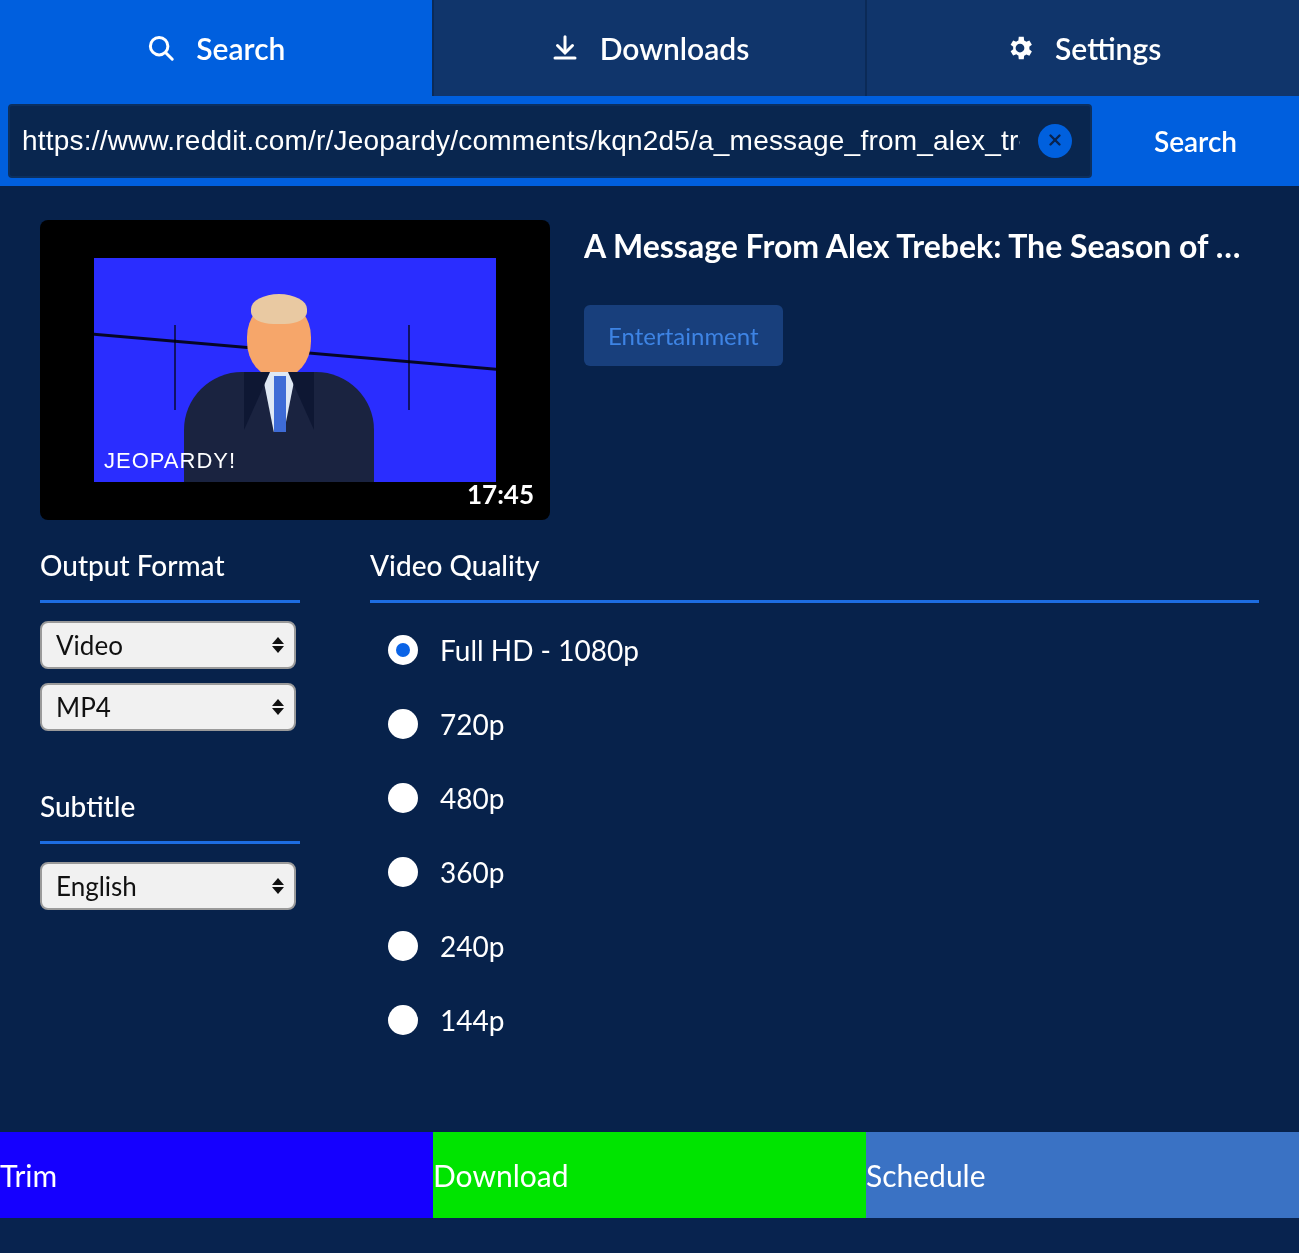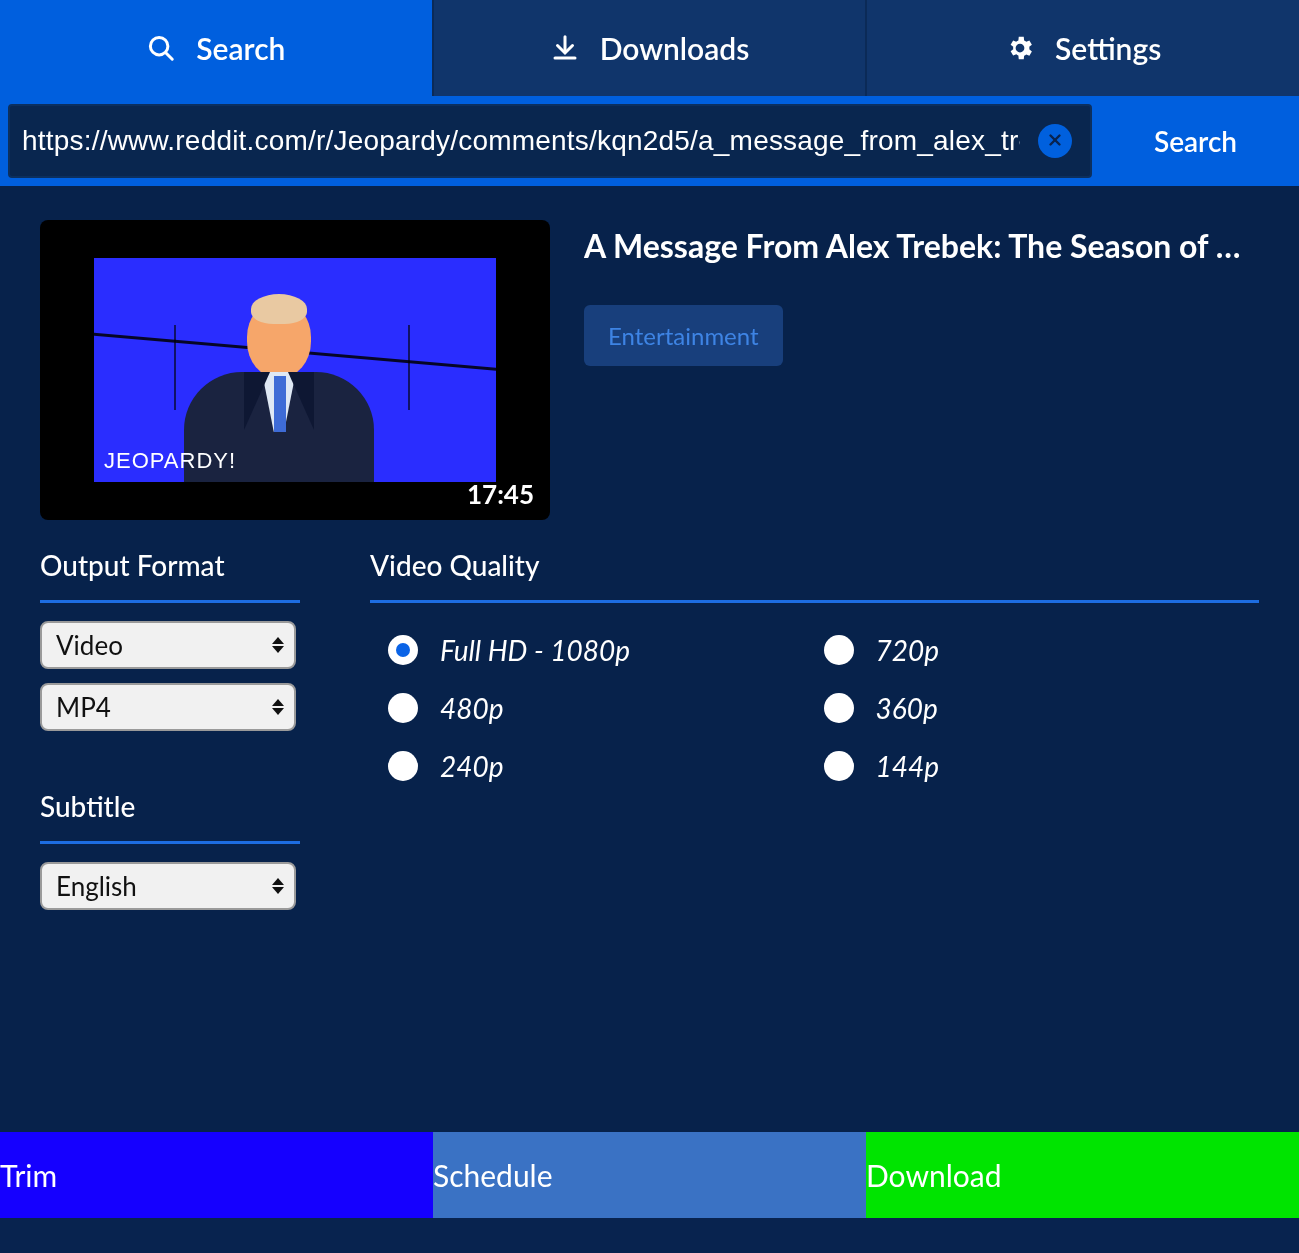--- a/index.html
+++ b/index.html
@@ -260,24 +260,23 @@
   .sel .arrows .tri-down {
     width:0;height:0;border-left:6px solid transparent;border-right:6px solid transparent;
   }
   .sel .arrows .tri-up   { border-bottom:7px solid #111; }
   .sel .arrows .tri-down { border-top:7px solid #111; }
 
   .subtitle-block { margin-top: 58px; }
 
   .quality-grid {
     display:grid;
-    grid-template-columns: 1fr 1fr;
-    row-gap: 24px;
+    grid-template-columns: 1fr;
+    row-gap: 40px;
     padding: 12px 0 0 18px;
-    font-style: italic;
   }
   .radio-item {
     display:flex; align-items:center; gap:22px;
     cursor:pointer;
   }
   .radio {
     width:30px; height:30px; border-radius:50%;
     background:#fff;
     display:flex; align-items:center; justify-content:center;
     flex-shrink:0;
@@ -455,19 +454,19 @@
         </div>
     </div>
 
   </div>
 </div>
 
 <div class="bottom">
   <div class="act act-trim">
     <span>Trim</span>
   </div>
+  <div class="act act-download">
+    <span>Download</span>
+  </div>
   <div class="act act-schedule">
     <span>Schedule</span>
   </div>
-  <div class="act act-download">
-    <span>Download</span>
-  </div>
 </div>
 
 </body></html>

